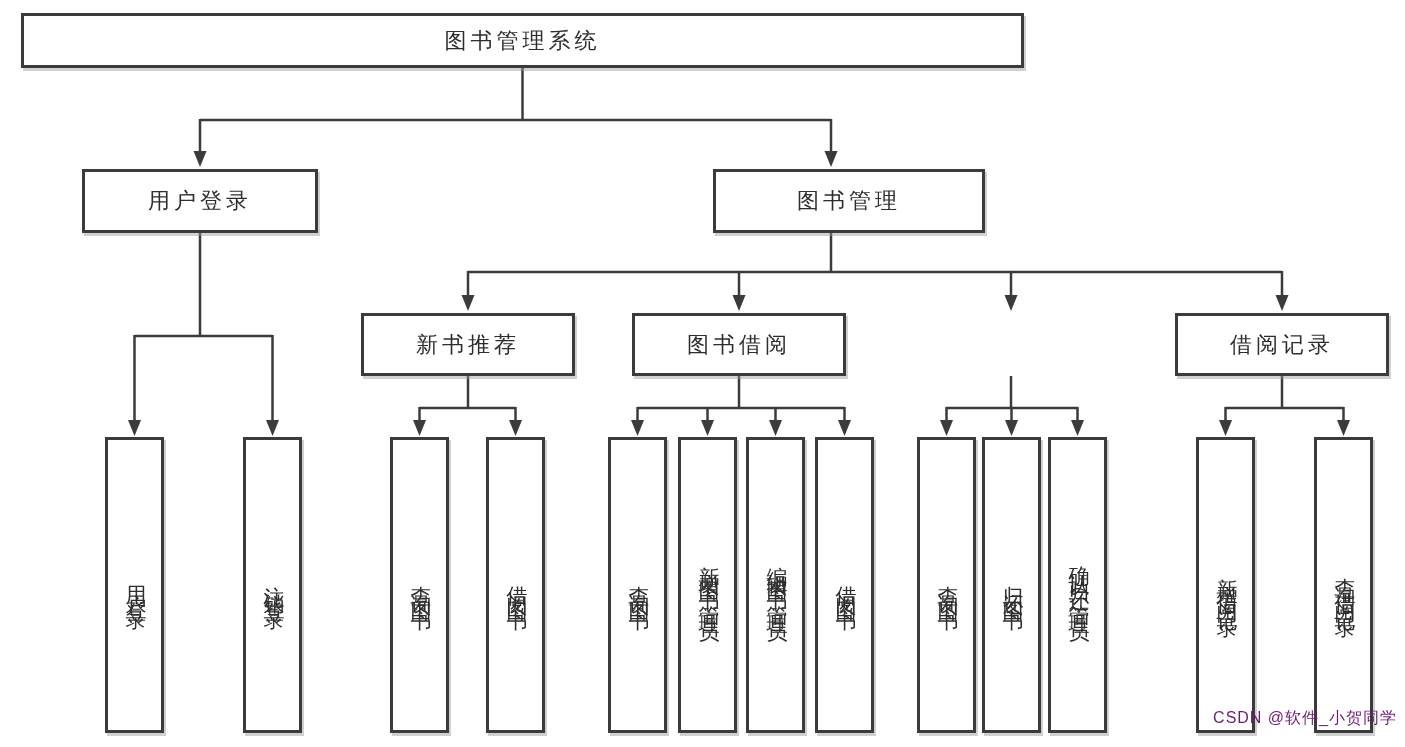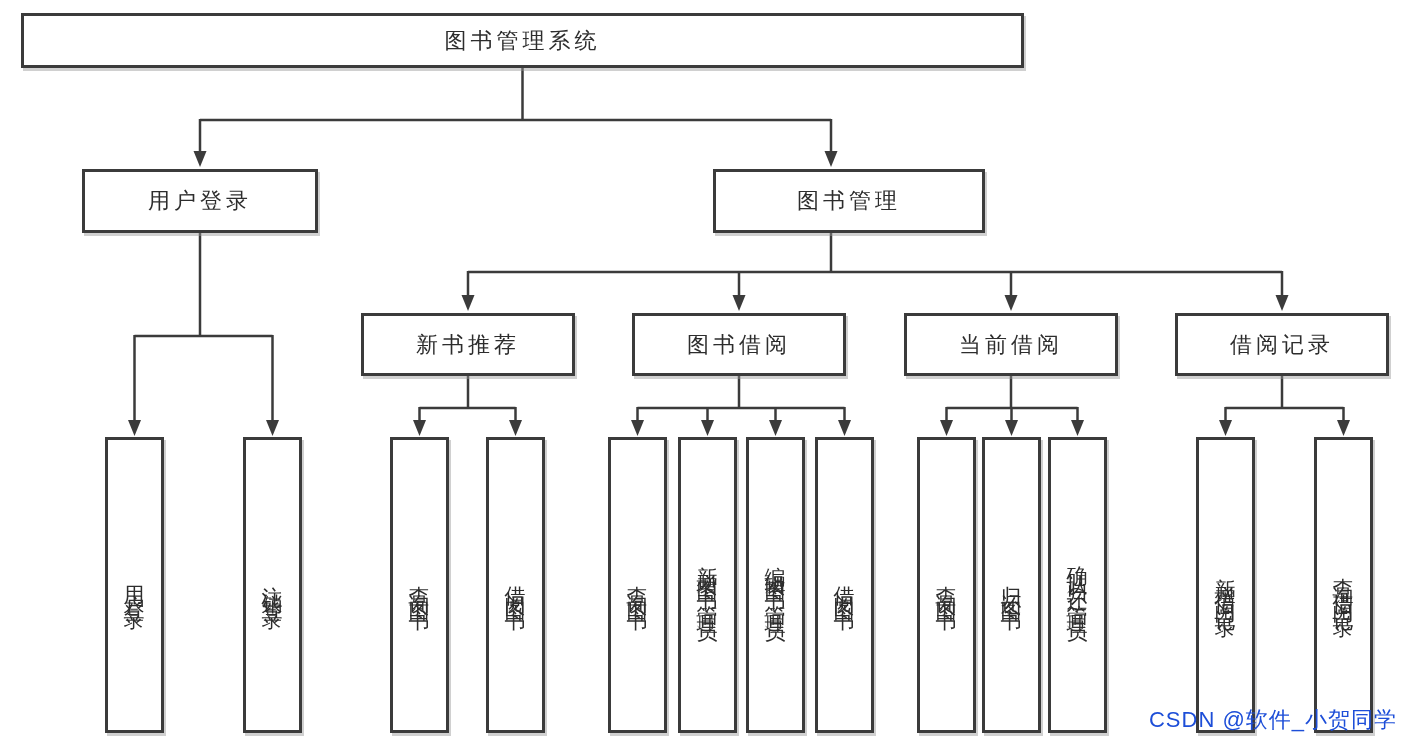--- a/index.html
+++ b/index.html
@@ -5,30 +5,31 @@
   html,body{margin:0;padding:0;background:#ffffff;}
   .stage{
     position:relative;width:1405px;height:747px;background:#ffffff;
     font-family:"Liberation Sans","DejaVu Sans",sans-serif;overflow:hidden;
   }
   .box{
     position:absolute;box-sizing:border-box;background:#ffffff;
     border:3px solid #3b3b3b;color:#2d2d2d;
     display:flex;align-items:center;justify-content:center;
     box-shadow:2px 3px 0 rgba(150,150,150,.45);
+    font-family:Liberation Mono, monospace;
   }
   .box.h{font-size:22px;letter-spacing:4px;white-space:nowrap;}
   .box.v{
     writing-mode:vertical-rl;font-size:21px;letter-spacing:8px;
     line-height:1.1;text-align:center;
   }
   svg.connectors{position:absolute;left:0;top:0;display:block;}
   .watermark{
-    position:absolute;right:8px;bottom:12px;
-    font-size:22px;color:#1d4ed8;letter-spacing:1px;white-space:nowrap;
+    position:absolute;right:8px;bottom:18px;
+    font-size:16px;color:#701a75;letter-spacing:1px;white-space:nowrap;
   }
 </style>
 </head>
 <body>
 
 <div class="stage">
 
   <svg class="connectors" width="1405" height="747" viewBox="0 0 1405 747">
     <g stroke="#3b3b3b" stroke-width="2.5" fill="none">
 
@@ -98,21 +99,20 @@
     </g>
   </svg>
 
   <div class="box h" style="left:21px;top:13px;width:1003px;height:55px">图书管理系统</div>
 
   <div class="box h" style="left:82px;top:169px;width:236px;height:64px">用户登录</div>
   <div class="box h" style="left:713px;top:169px;width:272px;height:64px">图书管理</div>
 
   <div class="box h" style="left:361px;top:313px;width:214px;height:63px">新书推荐</div>
   <div class="box h" style="left:632px;top:313px;width:214px;height:63px">图书借阅</div>
-  <div class="box h" style="left:904px;top:313px;width:214px;height:63px">当前借阅</div>
   <div class="box h" style="left:1175px;top:313px;width:214px;height:63px">借阅记录</div>
 
   <div class="box v" style="left:105px;top:437px;width:59px;height:296px">用户登录</div>
   <div class="box v" style="left:243px;top:437px;width:59px;height:296px">注销登录</div>
 
   <div class="box v" style="left:390px;top:437px;width:59px;height:296px">查询图书</div>
   <div class="box v" style="left:486px;top:437px;width:59px;height:296px">借阅图书</div>
 
   <div class="box v" style="left:608px;top:437px;width:59px;height:296px">查询图书</div>
   <div class="box v" style="left:678px;top:437px;width:59px;height:296px">新增图书（管理员）</div>

